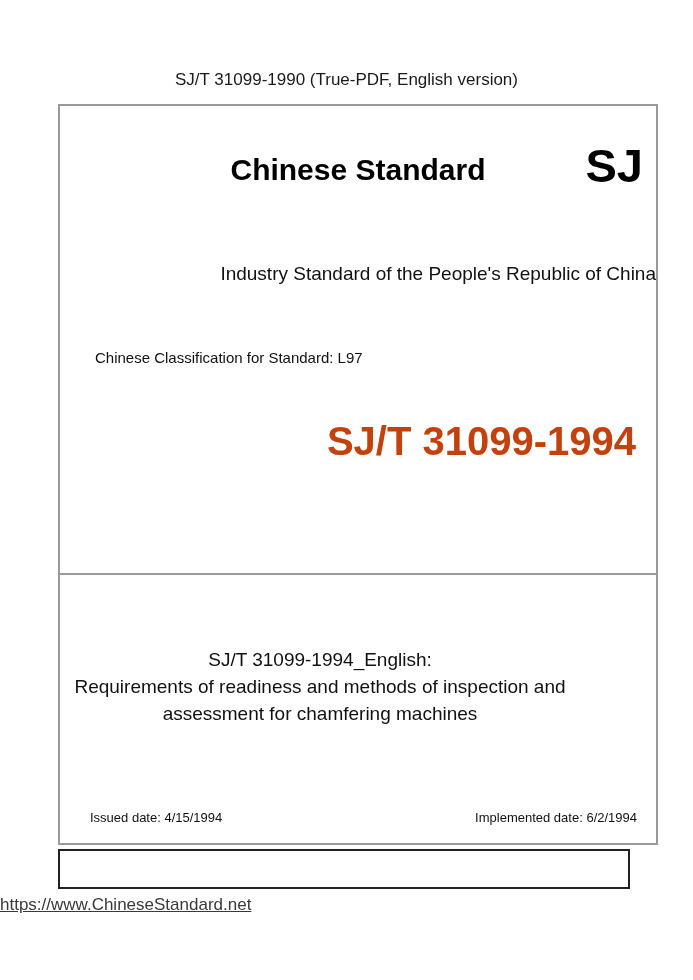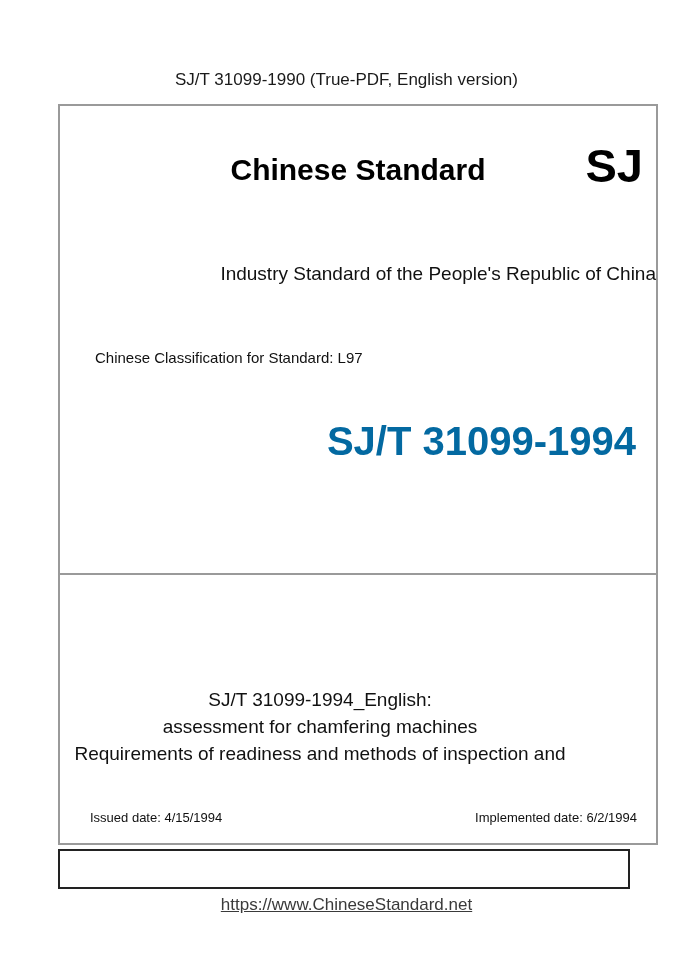--- a/index.html
+++ b/index.html
@@ -87,40 +87,39 @@
     line-height: 1;
     margin-left: 24px;
   }
   .std-number {
     position: absolute;
     top: 315px;
     right: 20px;
     font-size: 40px;
     font-weight: bold;
     line-height: 1;
-    color: #0369a1;
+    color: #c2410c;
     letter-spacing: 0px;
   }
   .divider {
     position: absolute;
     top: 467px;
     left: 0;
     width: 100%;
     height: 0;
     border-top: 2px solid #9a9a9a;
   }
   .english-title {
     position: absolute;
     top: 540px;
     left: 0;
     width: 520px;
     text-align: center;
     font-size: 19px;
     line-height: 27px;
-    margin-top: 40px;
   }
   .dates-row {
     position: absolute;
     top: 705px;
     left: 30px;
     right: 19px;
     display: flex;
     justify-content: space-between;
     font-size: 13px;
     line-height: 1;
@@ -132,21 +131,21 @@
     width: 568px;
     height: 36px;
     border: 2px solid #222222;
     background: #ffffff;
   }
   .footer-line {
     position: absolute;
     top: 895px;
     left: 0;
     width: 100%;
-    text-align: center;
+    text-align: left;
     font-size: 17px;
     line-height: 1.2;
   }
   .footer-line a {
     color: #3a3a3a;
     text-decoration: underline;
     cursor: pointer;
   }
 </style>
 </head>
@@ -166,22 +165,22 @@
 
 
     <div class="classification">Chinese Classification for Standard: L97</div>
 
     <div class="std-number">SJ/T 31099-1994</div>
 
     <div class="divider"></div>
 
     <div class="english-title">
       <div>SJ/T 31099-1994_English:</div>
+      <div>Requirements of readiness and methods of inspection and</div>
       <div>assessment for chamfering machines</div>
-      <div>Requirements of readiness and methods of inspection and</div>
     </div>
 
     <div class="dates-row">
       <span>Issued date: 4/15/1994</span>
       <span>Implemented date: 6/2/1994</span>
     </div>
 
   </div>
 
   <div class="thin-box"></div>

